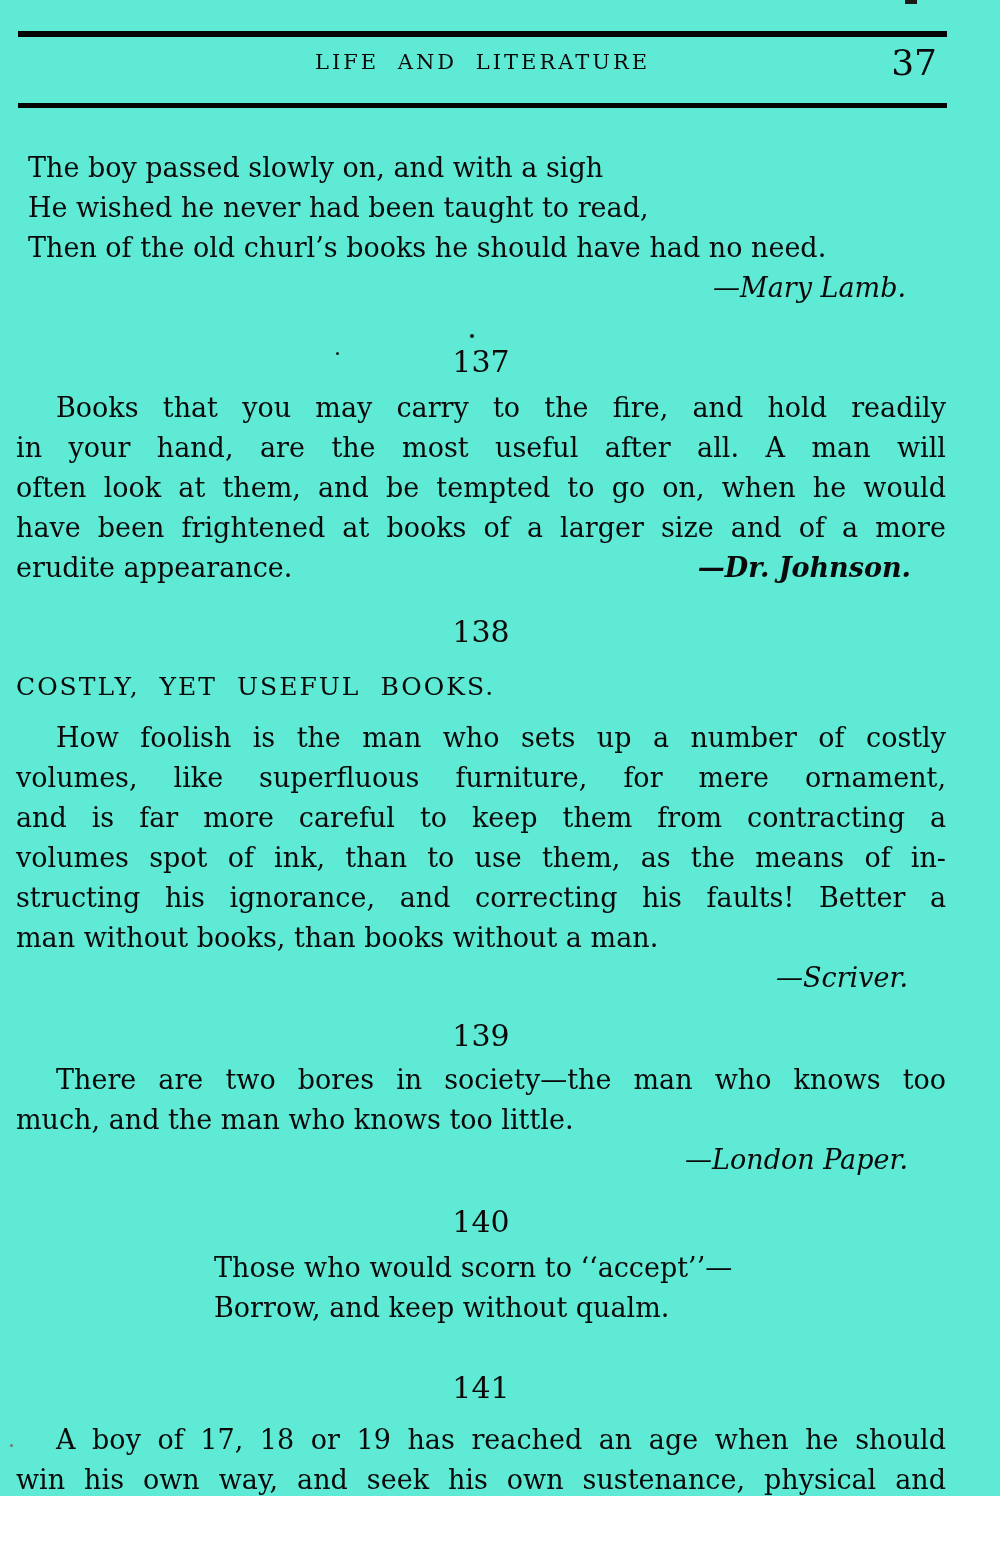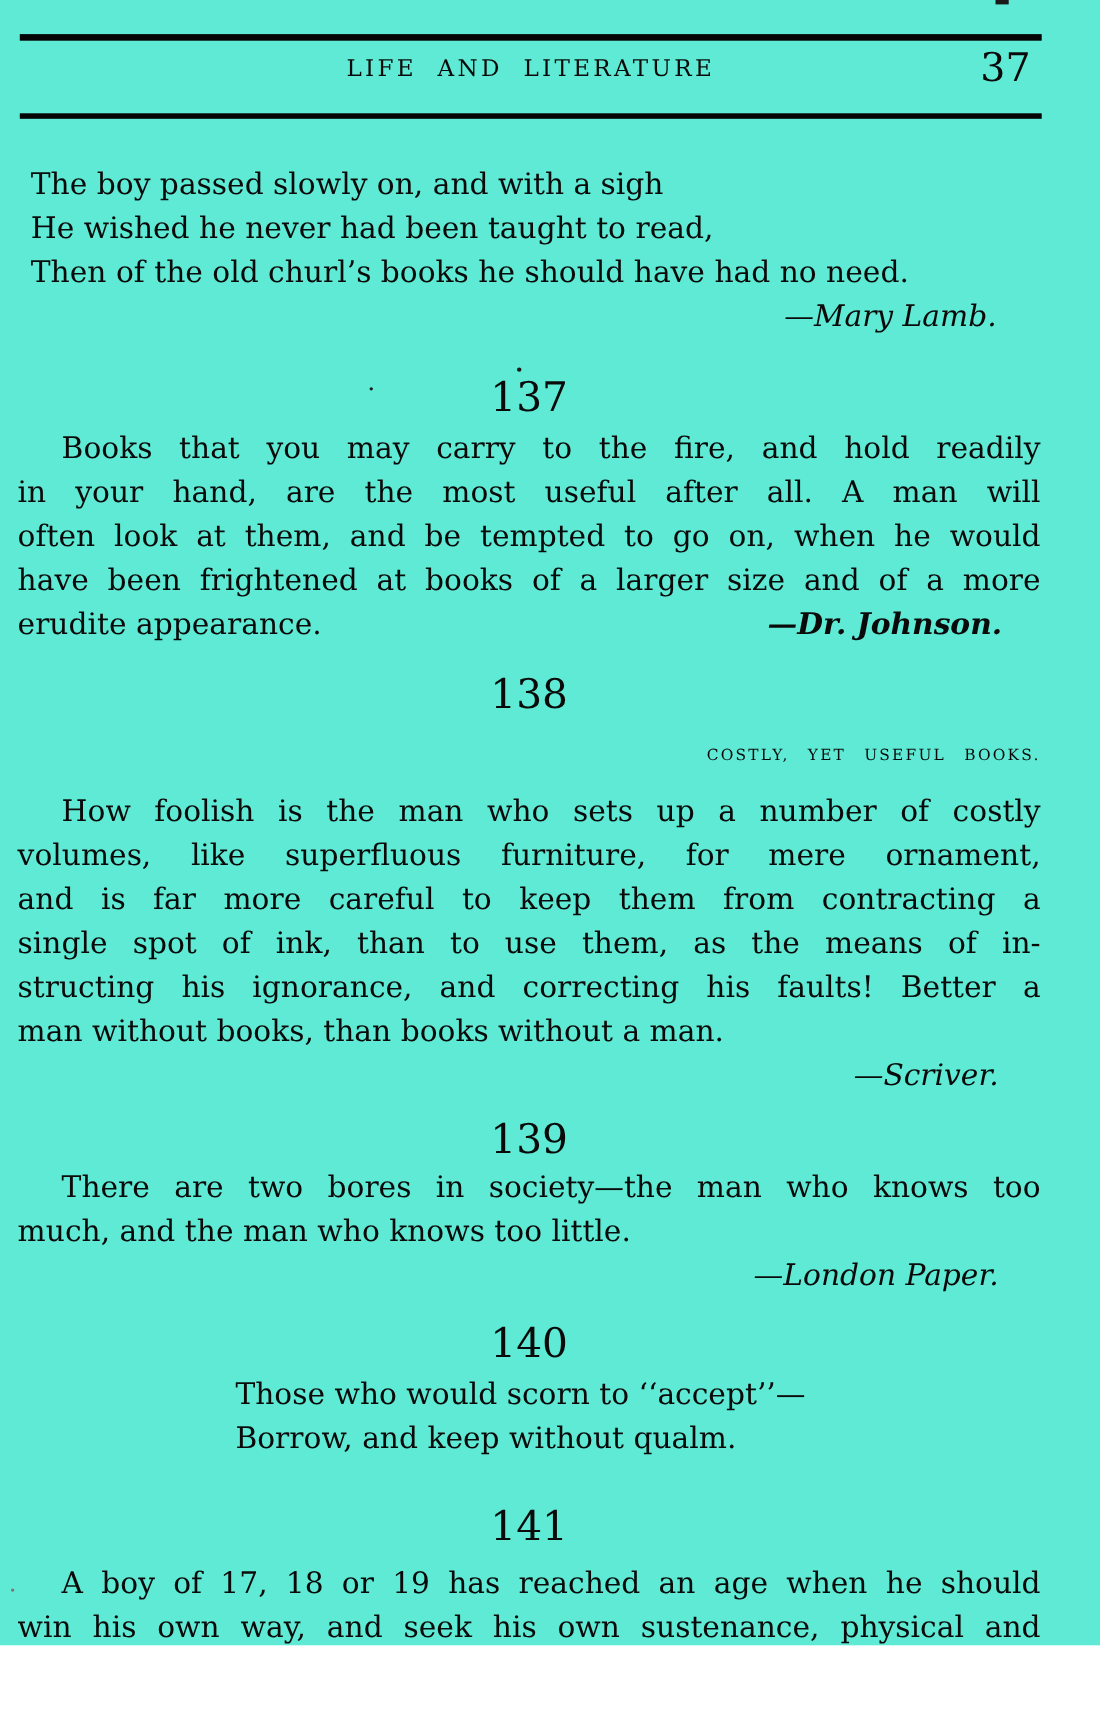--- a/index.html
+++ b/index.html
@@ -14,30 +14,30 @@
   .running-head { position:absolute; left:18px; top:50px; width:929px; text-align:center; }
   .head-title { font-size:21px; letter-spacing:3px; word-spacing:9px; }
   .page-num { position:absolute; right:10px; top:-8px; font-size:36px; }
   .body {
     position:absolute; left:16px; top:0; width:930px;
     font-size:27px; line-height:40px;
   }
   .poem { margin-top:148px; margin-left:12px; }
   .attr-row { text-align:right; font-style:italic; }
   .pr40 { padding-right:40px; } .pr38 { padding-right:38px; } .pr35 { padding-right:35px; }
-  .num { margin-top:0; text-align:center; font-size:37px; }
+  .num { margin-top:0; text-align:center; font-size:30px; }
   .mt34 { margin-top:34px; } .mt24 { margin-top:24px; } .mt20 { margin-top:20px; }
   .mt18 { margin-top:18px; } .mt16 { margin-top:16px; } .mt12 { margin-top:12px; }
   .mt22 { margin-top:22px; } .mt40 { margin-top:40px; } .mt6 { margin-top:6px; } .mt4 { margin-top:4px; }
   .para .line { text-align:justify; text-align-last:justify; }
   .para .line:first-child { padding-left:40px; }
   .lastrow { display:flex; justify-content:space-between; }
   .lastrow .attribution { font-style:italic;font-weight:bold; }
   .lastline { text-align:left; }
-  .section-heading { text-align:right; font-size:14px; line-height:30px; letter-spacing:2px; word-spacing:10px; }
+  .section-heading { text-align:left; font-size:25px; line-height:30px; letter-spacing:2px; word-spacing:10px; }
   .couplet { margin-left:198px; }
   .speck { position:absolute; background:#1a1a1a; border-radius:50%; }
   .speck-dash { position:absolute; background:#1a1a1a; }
 </style>
 </head>
 <body>
 
 <div class="page">
 
   <div class="rule rule-top"></div>
@@ -69,21 +69,21 @@
       <span class="lastline">erudite appearance.</span>
       <span class="attribution pr35">—Dr. Johnson.</span>
     </div>
 
     <div class="num mt24">138</div>
     <div class="section-heading mt20">COSTLY, YET USEFUL BOOKS.</div>
     <div class="para mt16">
         <div class="line">How foolish is the man who sets up a number of costly</div>
         <div class="line">volumes, like superfluous furniture, for mere ornament,</div>
         <div class="line">and is far more careful to keep them from contracting a</div>
-        <div class="line">single spot of ink, than to use them, as the means of in-</div>
+        <div class="line">volumes spot of ink, than to use them, as the means of in-</div>
         <div class="line">structing his ignorance, and correcting his faults! Better a</div>
       </div>
     <div class="lastline">man without books, than books without a man.</div>
     <div class="attr-row pr38">
       <span class="attribution">—Scriver.</span>
     </div>
 
     <div class="num mt18">139</div>
     <div class="para mt4">
         <div class="line">There are two bores in society—the man who knows too</div>

